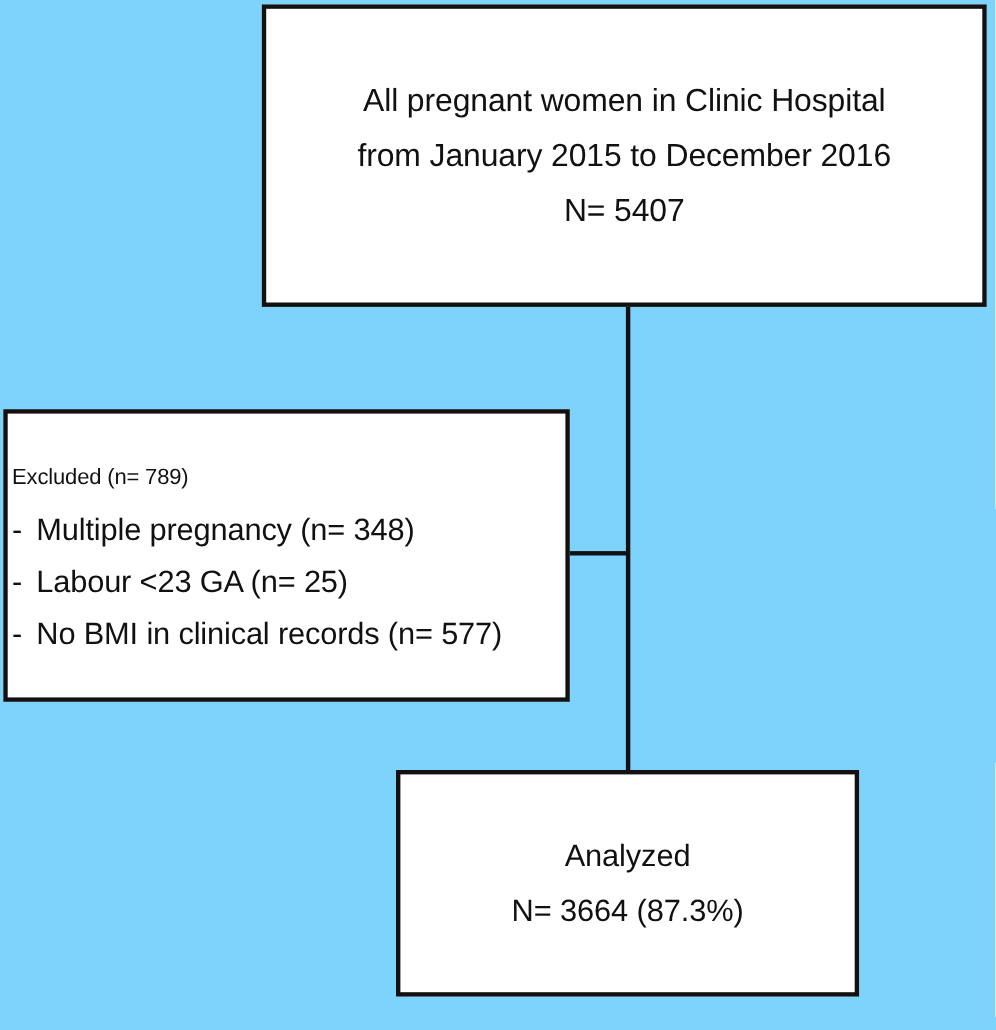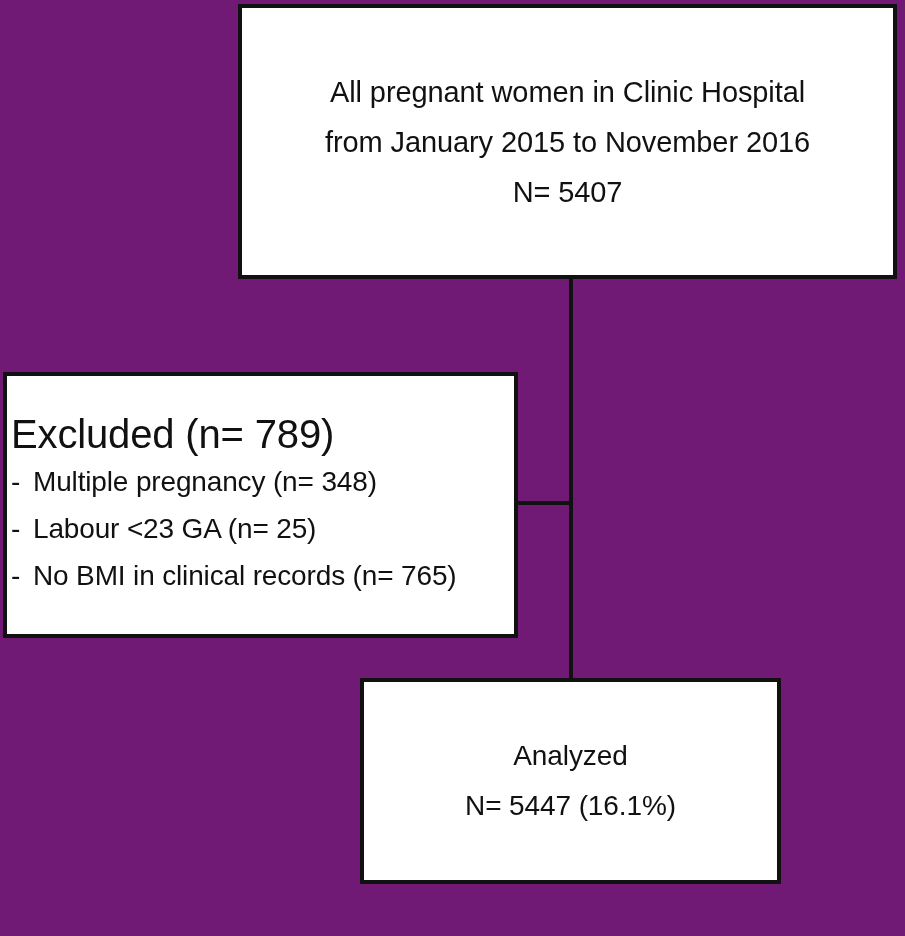--- a/index.html
+++ b/index.html
@@ -9,21 +9,21 @@
   }
   body {
     font-family: "Liberation Sans", sans-serif;
     -webkit-font-smoothing: antialiased;
   }
 
   #flow-root {
     position: relative;
     width: 905px;
     height: 936px;
-    background: #701a75;
+    background: #7dd3fc;
     overflow: hidden;
   }
 
   
   .flow-box {
     position: absolute;
     box-sizing: border-box;
     background: #ffffff;
     border: 4px solid #111111;
     display: flex;
@@ -55,21 +55,21 @@
   
   #box-excluded {
     left: 3px;
     top: 372px;
     width: 515px;
     height: 266px;
     align-items: flex-start;
     padding-left: 4px;
   }
   #box-excluded .line {
-    font-size: 40px;
+    font-size: 20px;
     line-height: 47px;
     text-align: left;
     letter-spacing: -0.15px;
   }
   #box-excluded .bullet-line {
     display: flex;
     align-items: baseline;
   }
   #box-excluded .bullet-mark {
     display: inline-block;
@@ -84,21 +84,21 @@
     line-height: 47px;
     color: #111111;
     white-space: pre;
     letter-spacing: -0.15px;
     text-align: center;
   }
 
   
   #box-analyzed {
     left: 360px;
-    top: 678px;
+    top: 700px;
     width: 421px;
     height: 206px;
     align-items: center;
   }
   #box-analyzed .line {
     font-size: 28px;
     line-height: 50px;
     text-align: center;
     letter-spacing: -0.1px;
   }
@@ -130,41 +130,41 @@
 <body>
 
 <div id="flow-root">
 
   <div class="connector-v" id="connector-main-vertical"></div>
 
   <div class="connector-h" id="connector-excluded-horizontal"></div>
 
   <div class="flow-box" id="box-enrollment">
     <span class="line">All pregnant women in Clinic Hospital</span>
-    <span class="line">from January 2015 to November 2016</span>
+    <span class="line">from January 2015 to December 2016</span>
     <span class="line">N= 5407</span>
   </div>
 
   <div class="flow-box" id="box-excluded">
     <span class="line">Excluded (n= 789)</span>
 
     <div class="bullet-line">
       <span class="bullet-mark">-</span>
       <span class="bullet-text">Multiple pregnancy (n= 348)</span>
     </div>
 
     <div class="bullet-line">
       <span class="bullet-mark">-</span>
       <span class="bullet-text">Labour &lt;23 GA (n= 25)</span>
     </div>
 
     <div class="bullet-line">
       <span class="bullet-mark">-</span>
-      <span class="bullet-text">No BMI in clinical records (n= 765)</span>
+      <span class="bullet-text">No BMI in clinical records (n= 577)</span>
     </div>
   </div>
 
   <div class="flow-box" id="box-analyzed">
     <span class="line">Analyzed</span>
-    <span class="line">N= 5447 (16.1%)</span>
+    <span class="line">N= 3664 (87.3%)</span>
   </div>
 
 </div>
 
 </body></html>

